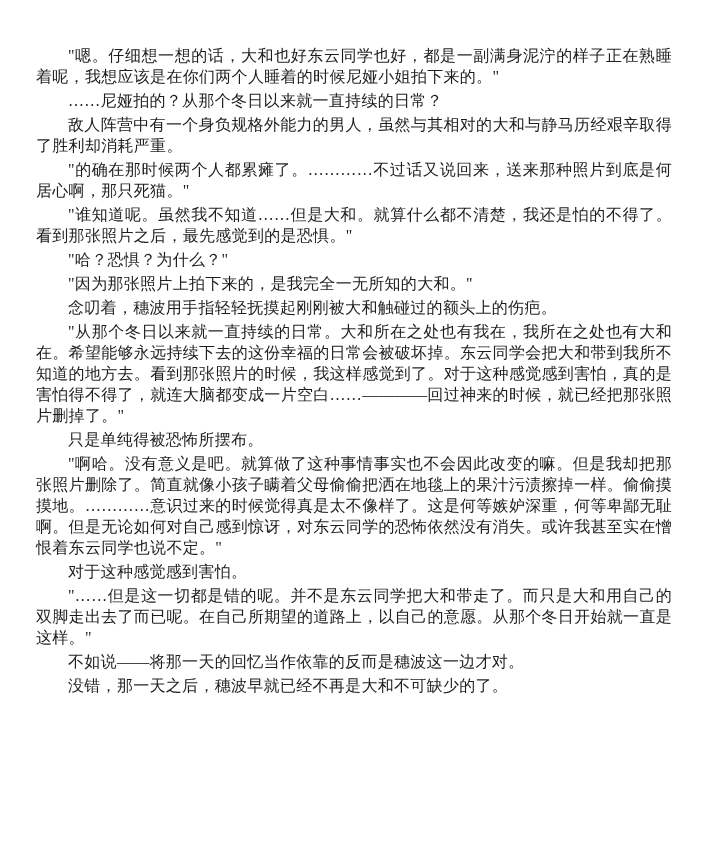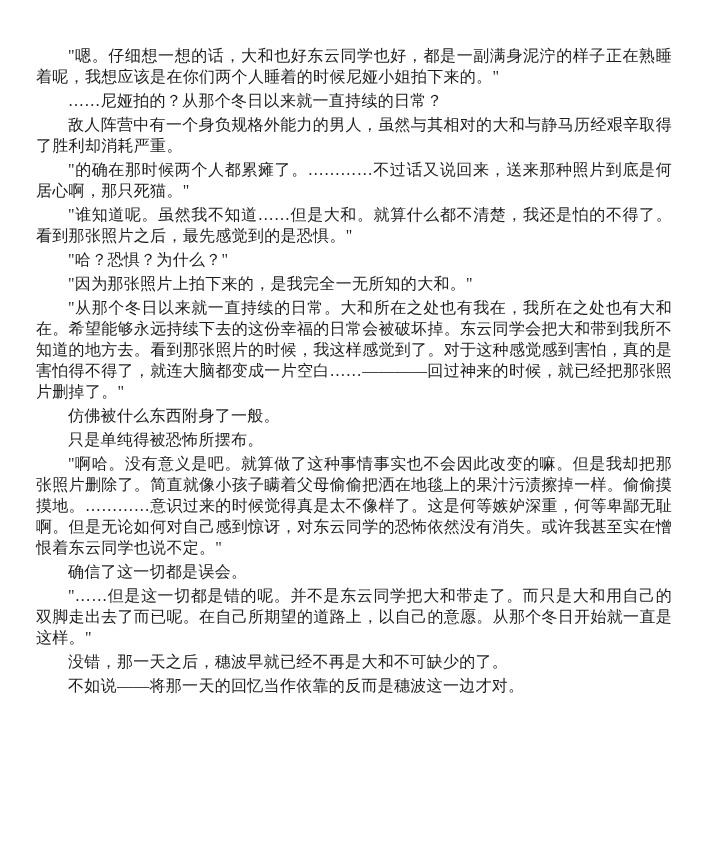--- a/index.html
+++ b/index.html
@@ -35,21 +35,21 @@
 <body>
 
 <div class="page">
   <p>"嗯。仔细想一想的话，大和也好东云同学也好，都是一副满身泥泞的样子正在熟睡着呢，我想应该是在你们两个人睡着的时候尼娅小姐拍下来的。"</p>
   <p>……尼娅拍的？从那个冬日以来就一直持续的日常？</p>
   <p>敌人阵营中有一个身负规格外能力的男人，虽然与其相对的大和与静马历经艰辛取得了胜利却消耗严重。</p>
   <p>"的确在那时候两个人都累瘫了。…………不过话又说回来，送来那种照片到底是何居心啊，那只死猫。"</p>
   <p>"谁知道呢。虽然我不知道……但是大和。就算什么都不清楚，我还是怕的不得了。看到那张照片之后，最先感觉到的是恐惧。"</p>
   <p>"哈？恐惧？为什么？"</p>
   <p>"因为那张照片上拍下来的，是我完全一无所知的大和。"</p>
+  <p>念叨着，穗波用手指轻轻抚摸起刚刚被大和触碰过的额头上的伤疤。</p>
   <p>"从那个冬日以来就一直持续的日常。大和所在之处也有我在，我所在之处也有大和在。希望能够永远持续下去的这份幸福的日常会被破坏掉。东云同学会把大和带到我所不知道的地方去。看到那张照片的时候，我这样感觉到了。对于这种感觉感到害怕，真的是害怕得不得了，就连大脑都变成一片空白……————回过神来的时候，就已经把那张照片删掉了。"</p>
-  <p>仿佛被什么东西附身了一般。</p>
   <p>只是单纯得被恐怖所摆布。</p>
   <p>"啊哈。没有意义是吧。就算做了这种事情事实也不会因此改变的嘛。但是我却把那张照片删除了。简直就像小孩子瞒着父母偷偷把洒在地毯上的果汁污渍擦掉一样。偷偷摸摸地。…………意识过来的时候觉得真是太不像样了。这是何等嫉妒深重，何等卑鄙无耻啊。但是无论如何对自己感到惊讶，对东云同学的恐怖依然没有消失。或许我甚至实在憎恨着东云同学也说不定。"</p>
-  <p>确信了这一切都是误会。</p>
+  <p>对于这种感觉感到害怕。</p>
   <p>"……但是这一切都是错的呢。并不是东云同学把大和带走了。而只是大和用自己的双脚走出去了而已呢。在自己所期望的道路上，以自己的意愿。从那个冬日开始就一直是这样。"</p>
+  <p>不如说——将那一天的回忆当作依靠的反而是穗波这一边才对。</p>
   <p>没错，那一天之后，穗波早就已经不再是大和不可缺少的了。</p>
-  <p>不如说——将那一天的回忆当作依靠的反而是穗波这一边才对。</p>
 </div>
 
 </body></html>

